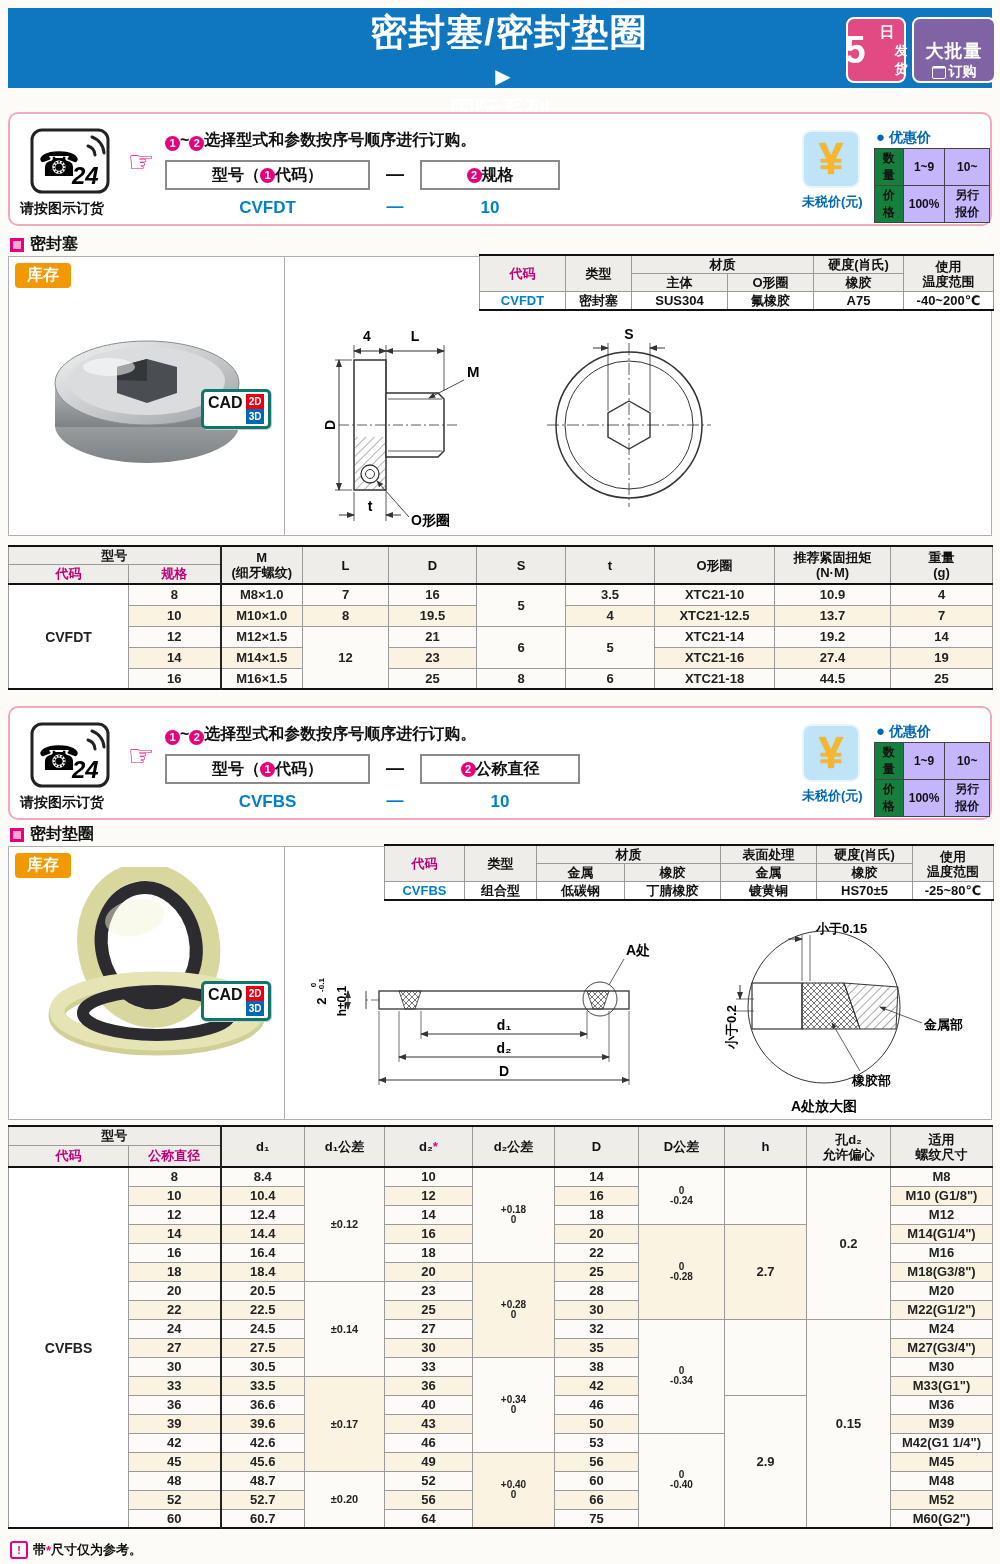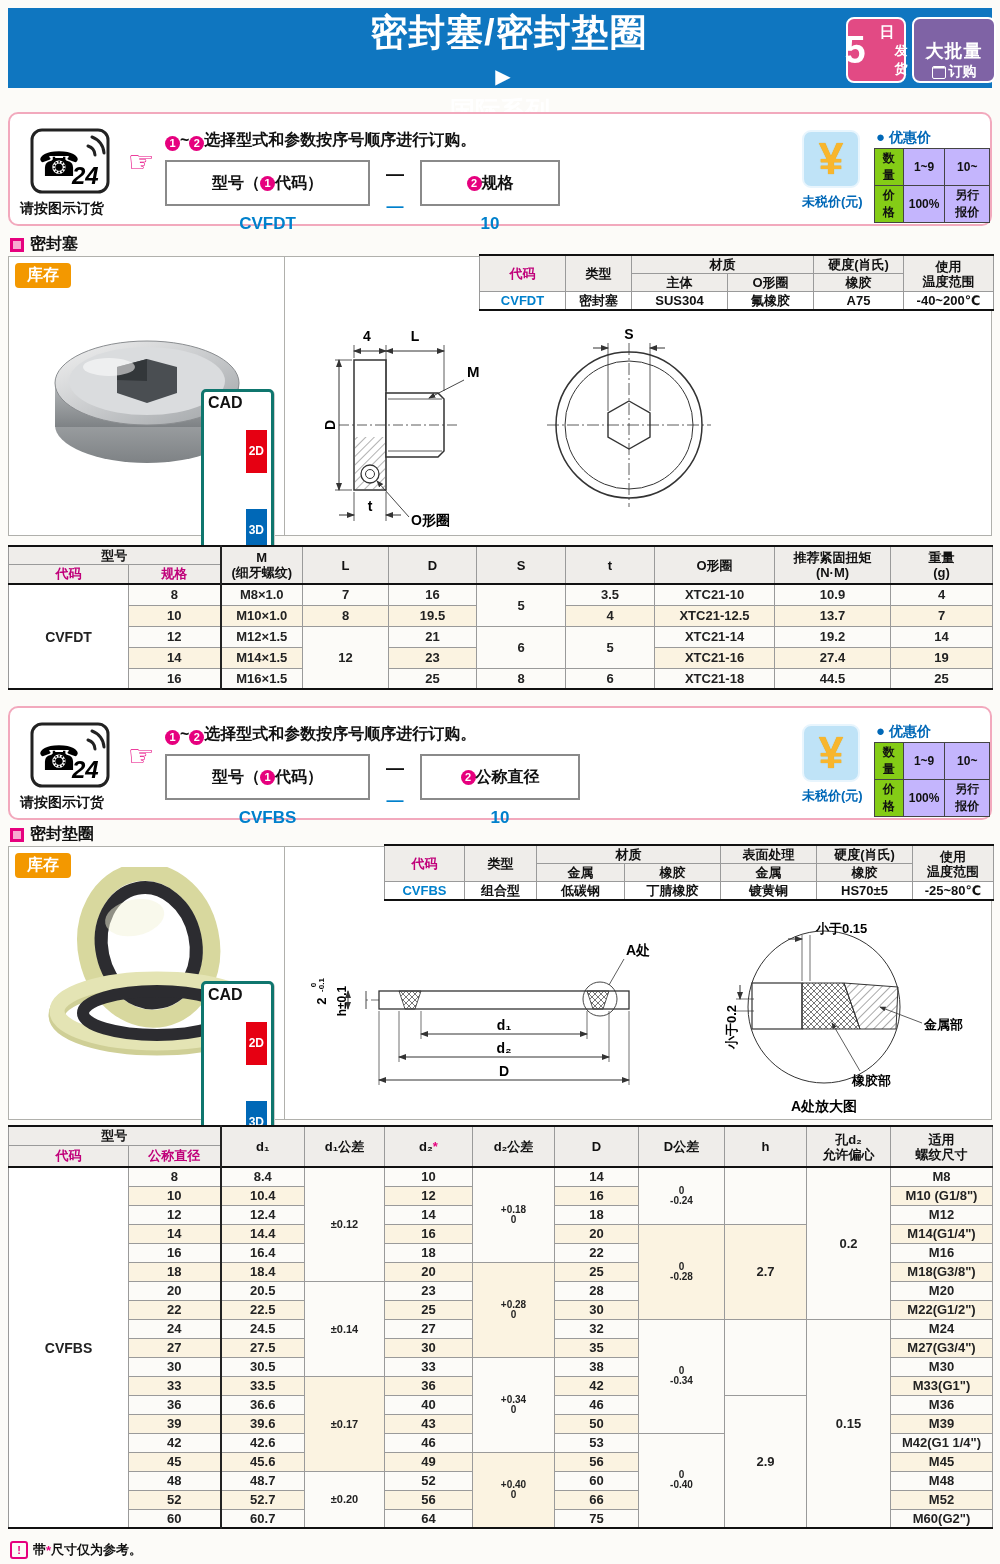--- a/index.html
+++ b/index.html
@@ -28,52 +28,52 @@
   
   .order-box{width:984px;height:114px;border:2px solid #f2a9bd;border-radius:10px;background:#fff;box-sizing:border-box;}
   .phone{left:20px;top:14px;}
   .phone-caption{left:10px;top:86px;font-size:14px;font-weight:bold;}
   .hand{left:118px;top:30px;color:#e6007e;font-size:30px;font-weight:bold;}
   .numcircle{display:inline-flex;width:15px;height:15px;border-radius:50%;background:#e6007e;color:#fff;
              font-size:11px;font-weight:bold;align-items:center;justify-content:center;vertical-align:-2px;}
   .order-instruction{left:155px;top:16px;font-size:16px;font-weight:bold;}
   .order-format{left:155px;top:46px;display:flex;align-items:flex-start;}
   .fmt-group{display:flex;flex-direction:column;align-items:center;}
-  .fmt-box{border:2px solid #8a8a8a;background:#fff;height:46px;display:flex;align-items:center;justify-content:center;
+  .fmt-box{border:2px solid #8a8a8a;background:#fff;height:30px;display:flex;align-items:center;justify-content:center;
            font-size:16px;font-weight:bold;padding:0 18px;box-sizing:border-box;}
   .fmt-dash{font-size:18px;font-weight:bold;margin:4px 16px 0 16px;}
   .fmt-code{color:#0080cc;font-size:17px;font-weight:bold;margin-top:8px;}
   .fmt-dash-blue{color:#0080cc;font-size:17px;font-weight:bold;margin-top:12px;}
 
   
   .yen-icon{width:58px;height:58px;background:#bfe3f7;border:2px solid #e8f5fd;border-radius:9px;
             display:flex;align-items:center;justify-content:center;color:#f8b62d;
             font-size:44px;font-weight:bold;box-sizing:border-box;text-shadow:0 0 1px #d89b00;}
   .untaxed{color:#0068b7;font-size:13px;font-weight:bold;}
   .price-title{color:#0068b7;font-size:14px;font-weight:bold;}
   .price-title .dot{font-size:15px;}
   .price-table{border-collapse:collapse;font-size:12px;font-weight:bold;}
   .price-table td{border:1px solid #444;padding:1px 5px;text-align:center;height:17px;background:#c4b5fd;}
-  .price-table td.plab{background:#84cc16;margin-top:20px;}
+  .price-table td.plab{background:#15803d;margin-top:20px;}
 
   
   .sec-title{display:flex;align-items:center;font-size:16px;font-weight:bold;}
   .sec-sq{width:14px;height:14px;background:#e6007e;margin-right:6px;position:relative;}
   .sec-sq::after{content:"";position:absolute;left:3px;top:3px;width:8px;height:8px;background:#f8a8d0;}
 
   
   .prod-box{width:984px;background:#fff;border:1px solid #b0b0ac;box-sizing:border-box;}
   .vdiv{position:absolute;width:1px;background:#b0b0ac;}
   .stock{background:#f39800;color:#fff;font-size:16px;font-weight:bold;border-radius:4px;
          padding:2px 12px;display:inline-block;}
   .cad-badge{display:inline-flex;border:3px solid #0f766e;border-radius:5px;background:#fff;
              padding:2px 4px;box-shadow:1px 1px 0 #ccc;cursor:pointer;}
   .cad-label{font-size:16px;font-weight:bold;letter-spacing:0px;}
   .cad-dims{display:flex;flex-direction:column;margin-left:3px;}
-  .cad-2d,.cad-3d{color:#fff;font-size:12px;font-weight:bold;line-height:11px;padding:16px 3px;margin-top:36px;}
+  .cad-2d,.cad-3d{color:#fff;font-size:10px;font-weight:bold;line-height:11px;padding:2px 3px;}
   .cad-2d{background:#e60012;}
   .cad-3d{background:#0068b7;}
 
   
   .spec-table{border-collapse:collapse;table-layout:fixed;font-size:13px;}
   .spec-table th,.spec-table td{border:1px solid #9a9a9a;text-align:center;padding:1px 2px;line-height:15px;}
   .spec-table{border-top:2.5px solid #111;}
   .spec-table tr:last-child td{border-bottom:2.5px solid #111;}
   .spec-table th{background:#efedea;font-weight:bold;}
   .spec-table .magenta{color:#c0007a;}

